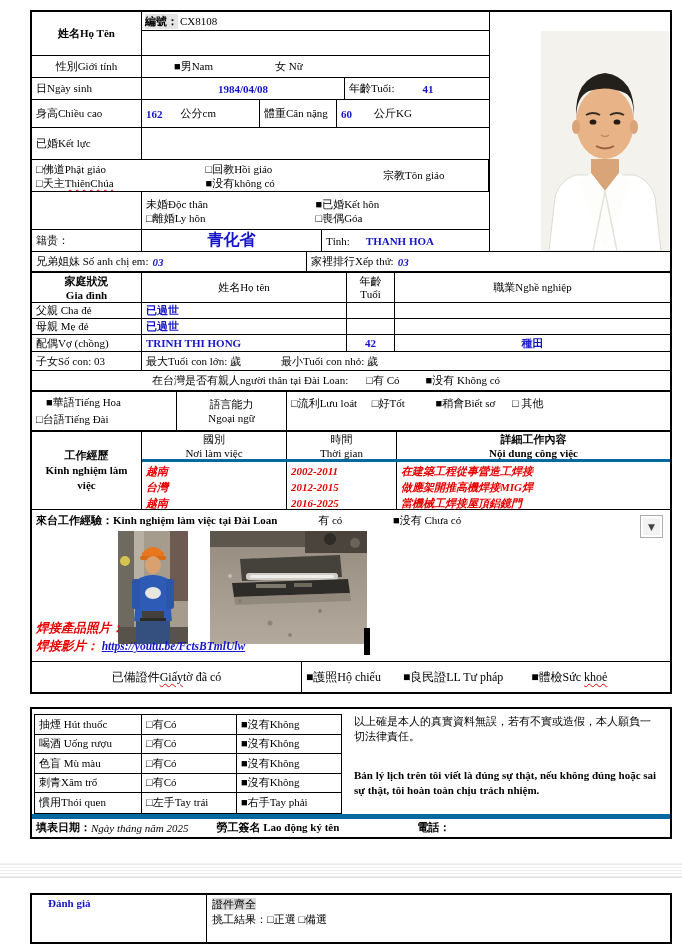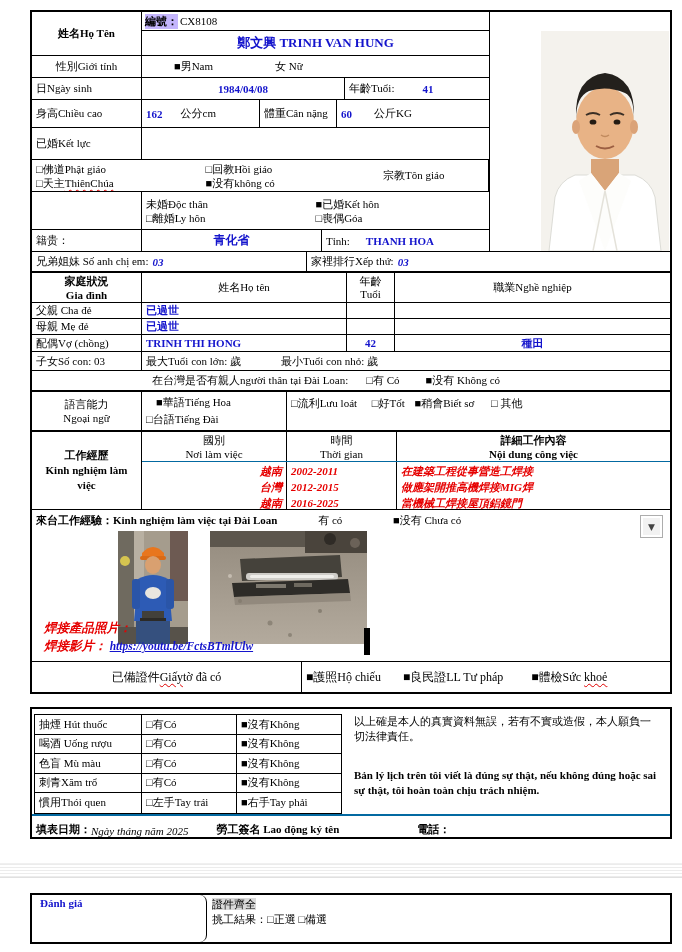--- a/index.html
+++ b/index.html
@@ -9,47 +9,47 @@
   .main-box { border:2px solid #000; }
   .row { display:flex; border-bottom:1px solid #000; }
   .row.last { border-bottom:none; }
   .cell { border-right:1px solid #000; padding:1px 4px; overflow:hidden; }
   .cell.nor { border-right:none; }
   .vc { display:flex; align-items:center; }
   .ctr { justify-content:center; text-align:center; }
   .b { font-weight:bold; }
   .i { font-style:italic; }
   .blue { color:#1414cc; }
-  .hl-y { background:#c4b5fd; }
+  .hl-y { background:#e5e5e5; }
   .hl-g { background:#d9d9d9; }
   .wavy { text-decoration-line:underline; text-decoration-style:wavy; text-decoration-color:#e00000; text-decoration-thickness:1px; text-underline-offset:2px; }
   .opts2 { display:flex; flex-wrap:wrap; align-content:center; height:100%; }
   .opts2 span { width:50%; line-height:14px; }
   .top-section { display:flex; border-bottom:1px solid #000; }
   .left-grid { width:457px; display:flex; flex-direction:column; }
   .photo-cell { width:181px; border-left:1px solid #000; position:relative; }
   .portrait { position:absolute; right:1px; bottom:0; }
   .redrow { color:#e60000; font-weight:bold; font-style:italic; line-height:16px; }
   .photos-box { position:relative; height:152px; border-bottom:1px solid #000; }
   .dropdown-btn { position:absolute; left:608px; top:5px; width:23px; height:23px; background:#f2f2f2; border:1px solid #adadad; box-shadow:inset 0 0 0 2px #fff; display:flex; align-items:center; justify-content:center; color:#444; font-size:9px; cursor:pointer; font-family:"DejaVu Sans",sans-serif; }
-  .caption { position:absolute; left:12px; font-size:12.5px; font-weight:bold; font-style:italic; color:#e60000; }
+  .caption { position:absolute; left:4px; font-size:12.5px; font-weight:bold; font-style:italic; color:#e60000; }
   .cursor-bar { position:absolute; left:332px; top:118px; width:6px; height:27px; background:#000; }
   .habits-box { border:2px solid #000; margin-top:13px; height:132px; display:flex; flex-direction:column; }
   .habits-content { flex:1; display:flex; gap:12px; padding:5px 4px 0 2px; }
   .habits-table { width:308px; border:1px solid #000; align-self:flex-start; }
   .hrow { display:flex; border-bottom:1px solid #000; height:19.5px; }
   .hrow:last-child { border-bottom:none; }
   .hrow .cell { display:flex; align-items:center; }
   .statement { flex:1; padding-right:6px; line-height:15px; }
-  .foot-row { border-top:2px solid #0369a1; height:28px; display:flex; align-items:flex-end; padding:0 4px; }
+  .foot-row { border-top:5px solid #0369a1; height:28px; display:flex; align-items:center; padding:0 4px; }
   .pagebreak { position:absolute; left:0; top:863px; width:682px; height:15px;
     background:repeating-linear-gradient(to bottom,#ececec 0 1px,#ffffff 1px 3px);
     border-top:1px solid #f0f0f0; border-bottom:1px solid #e0e0e0; }
   .eval-box { position:absolute; left:30px; top:893px; width:642px; height:51px; border:2px solid #000; display:flex; }
-  .eval-left { width:175px; border-right:1.5px solid #000; padding:2px 8px;border-radius:7px; }
+  .eval-left { width:175px; border-right:1.5px solid #000; padding:2px 16px; }
   .eval-right { flex:1; padding:2px 5px; line-height:15px; }
   .sp { display:inline-block; }
   svg { display:block; }
 </style>
 </head>
 <body>
 
 <div class="page">
   <div class="form">
     <div class="main-box">
@@ -58,23 +58,20 @@
         <div class="left-grid">
 
           <div class="row" style="height:44px">
             <div class="cell vc ctr" style="width:110px">
                 <span class="b">姓名Họ Tên</span>
               </div>
             <div class="cell nor" style="flex:1; padding:0; display:flex; flex-direction:column;">
               <div class="vc" style="height:19px; border-bottom:1px solid #000; padding:0 3px;">
                 <span class="hl-y b">編號：</span>
                 <span style="margin-left:2px">CX8108</span>
-              </div>
-              <div class="vc ctr" style="flex:1">
-                <span class="blue b" style="font-size:13px">鄭文興 TRINH VAN HUNG</span>
               </div>
             </div>
           </div>
 
           <div class="row" style="height:22px">
             <div class="cell vc ctr" style="width:110px">性別Giới tính</div>
             <div class="cell nor vc" style="flex:1">
               <span class="sp" style="margin-left:28px">■男Nam</span>
               <span class="sp" style="margin-left:62px">女 Nữ</span>
             </div>
@@ -128,21 +125,21 @@
                 <span>■已婚Kết hôn</span>
                 <span>□離婚Ly hôn</span>
                 <span>□喪偶Góa</span>
               </div>
             </div>
           </div>
 
           <div class="row last" style="height:21px">
             <div class="cell vc" style="width:110px">籍贵：</div>
             <div class="cell vc ctr" style="width:180px">
-                <span class="blue b" style="font-size:12px">青化省</span>
+                <span class="blue b" style="font-size:16px">青化省</span>
               </div>
             <div class="cell nor vc" style="flex:1">
               <span>Tỉnh:</span>
               <span class="blue b" style="margin-left:16px">THANH HOA</span>
             </div>
           </div>
         </div>
 
         <div class="photo-cell">
           <svg class="portrait" width="128" height="220" viewBox="0 0 128 220">
@@ -224,58 +221,58 @@
         </div>
       </div>
 
       <div class="row vc" style="height:20px; padding-left:120px">
         <span>在台灣是否有親人người thân tại Đài Loan:</span>
         <span style="margin-left:18px">□有 Có</span>
         <span style="margin-left:26px">■没有 Không có</span>
       </div>
 
       <div class="row" style="height:40px; border-top:1px solid #000">
+        <div class="cell" style="width:145px; display:flex; flex-direction:column; justify-content:space-between; padding:3px 4px">
+          <span style="margin-left:10px">■華語Tiếng Hoa</span>
+          <span>□台語Tiếng Đài</span>
+        </div>
         <div class="cell vc ctr" style="width:110px; flex-direction:column; line-height:14px">
           <span>語言能力</span>
           <span>Ngoại ngữ</span>
         </div>
-        <div class="cell" style="width:145px; display:flex; flex-direction:column; justify-content:space-between; padding:3px 4px">
-          <span style="margin-left:10px">■華語Tiếng Hoa</span>
-          <span>□台語Tiếng Đài</span>
-        </div>
         <div class="cell nor" style="flex:1; padding-top:4px">
           <span>□流利Lưu loát</span>
           <span style="margin-left:12px">□好Tốt</span>
-          <span style="margin-left:7px">■稍會Biết sơ</span>
+          <span style="margin-left:28px">■稍會Biết sơ</span>
           <span style="margin-left:14px">□ 其他</span>
         </div>
       </div>
 
       <div class="row" style="height:79px; border-top:1px solid #000">
         <div class="cell vc ctr" style="width:110px; flex-direction:column; line-height:15px; text-align:center">
           <span class="b">工作經歷</span>
           <span class="b">Kinh nghiệm làm việc</span>
         </div>
         <div class="cell nor" style="flex:1; padding:0; display:flex; flex-direction:column">
-          <div style="display:flex; border-bottom:1px solid #0369a1; height:30px">
+          <div style="display:flex; border-bottom:3px solid #0369a1; height:30px">
             <div class="cell vc ctr" style="width:145px; flex-direction:column; line-height:14px">
               <span>國別</span>
               <span>Nơi làm việc</span>
             </div>
             <div class="cell vc ctr" style="width:110px; flex-direction:column; line-height:14px">
               <span>時間</span>
               <span>Thời gian</span>
             </div>
             <div class="cell nor vc ctr" style="flex:1; flex-direction:column; line-height:14px">
               <span class="b">詳細工作內容</span>
               <span class="b">Nội dung công việc</span>
             </div>
           </div>
           <div style="display:flex; flex:1">
-            <div class="cell redrow" style="width:145px; text-align:right">
+            <div class="cell redrow" style="width:145px; text-align:left">
               <div>越南</div>
               <div>台灣</div>
               <div>越南</div>
             </div>
             <div class="cell redrow" style="width:110px">
               <div>2002-2011</div>
               <div>2012-2015</div>
               <div>2016-2025</div>
             </div>
             <div class="cell nor redrow" style="flex:1">

